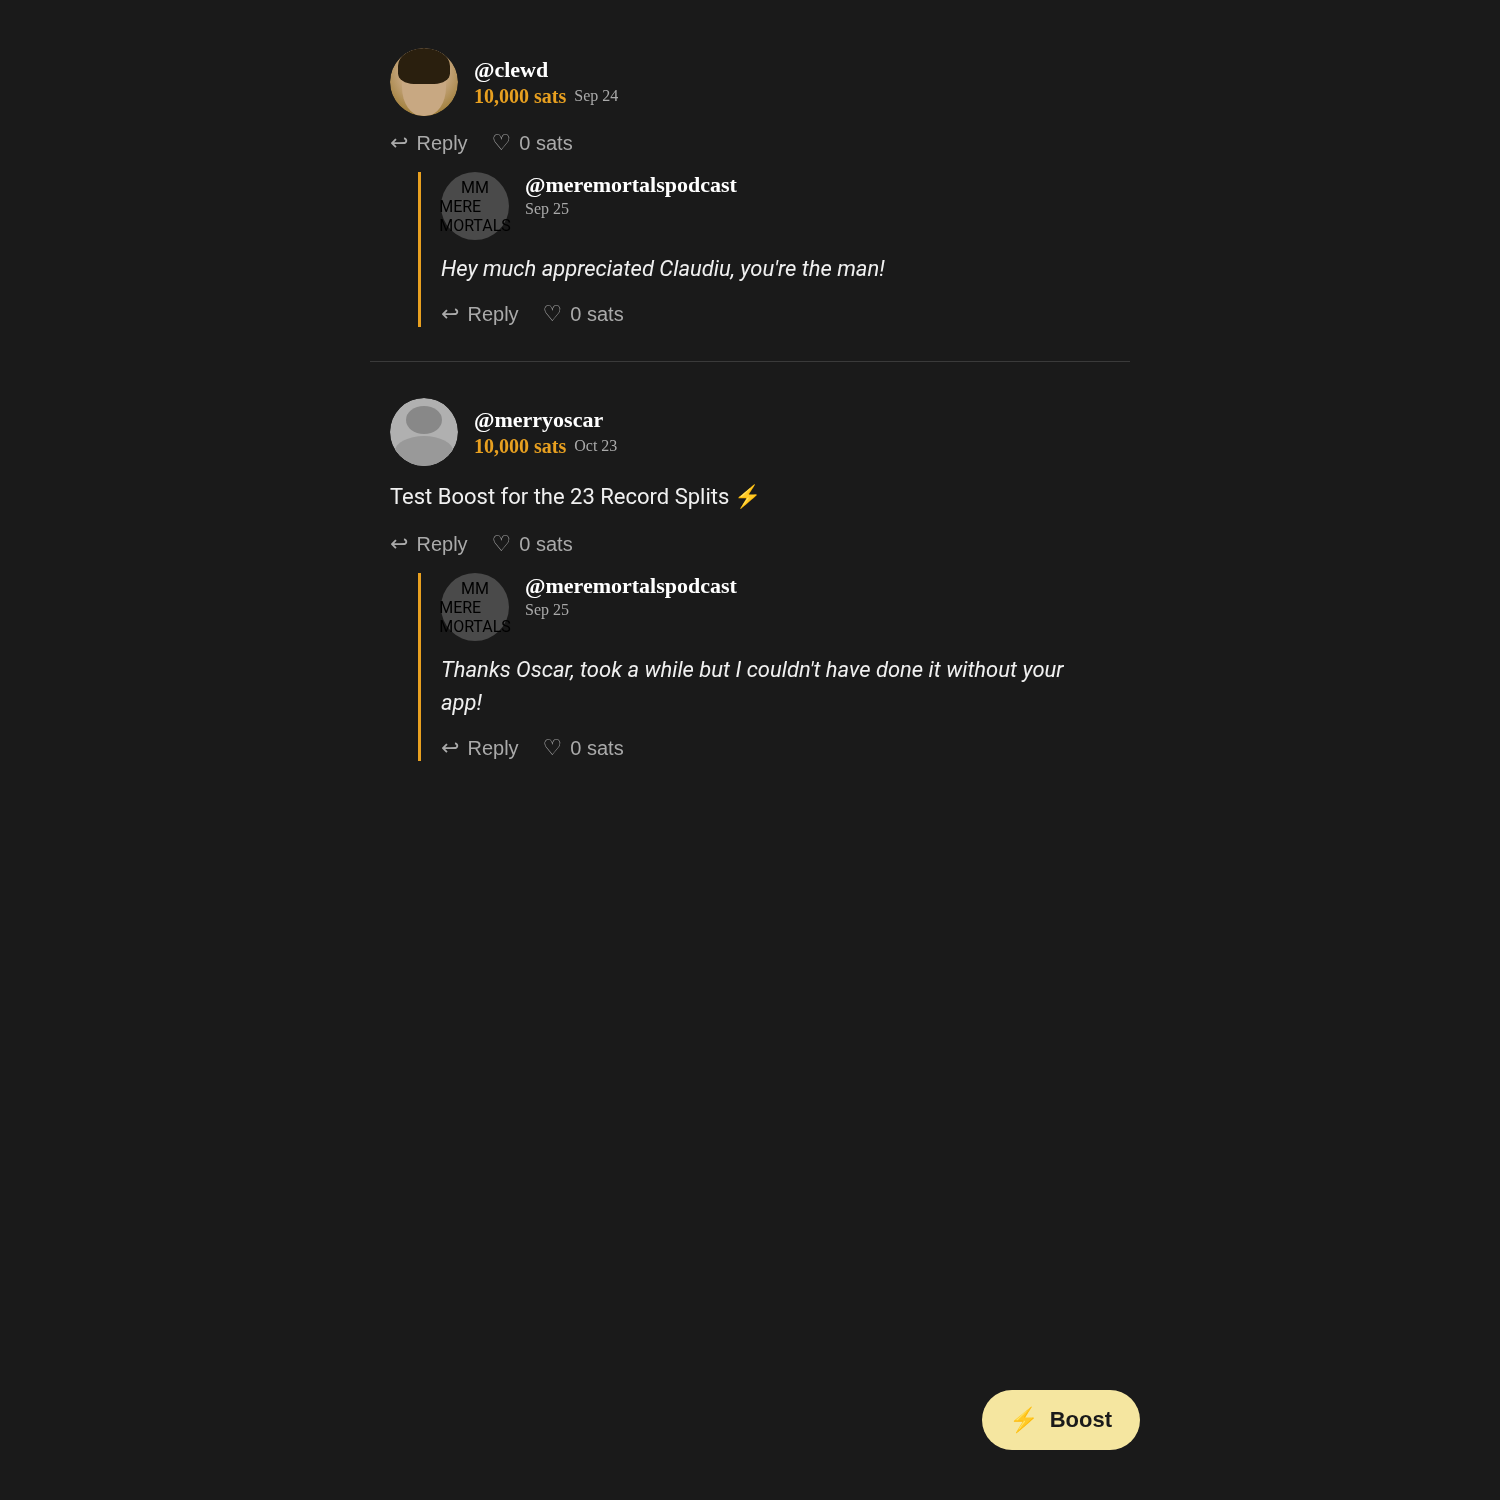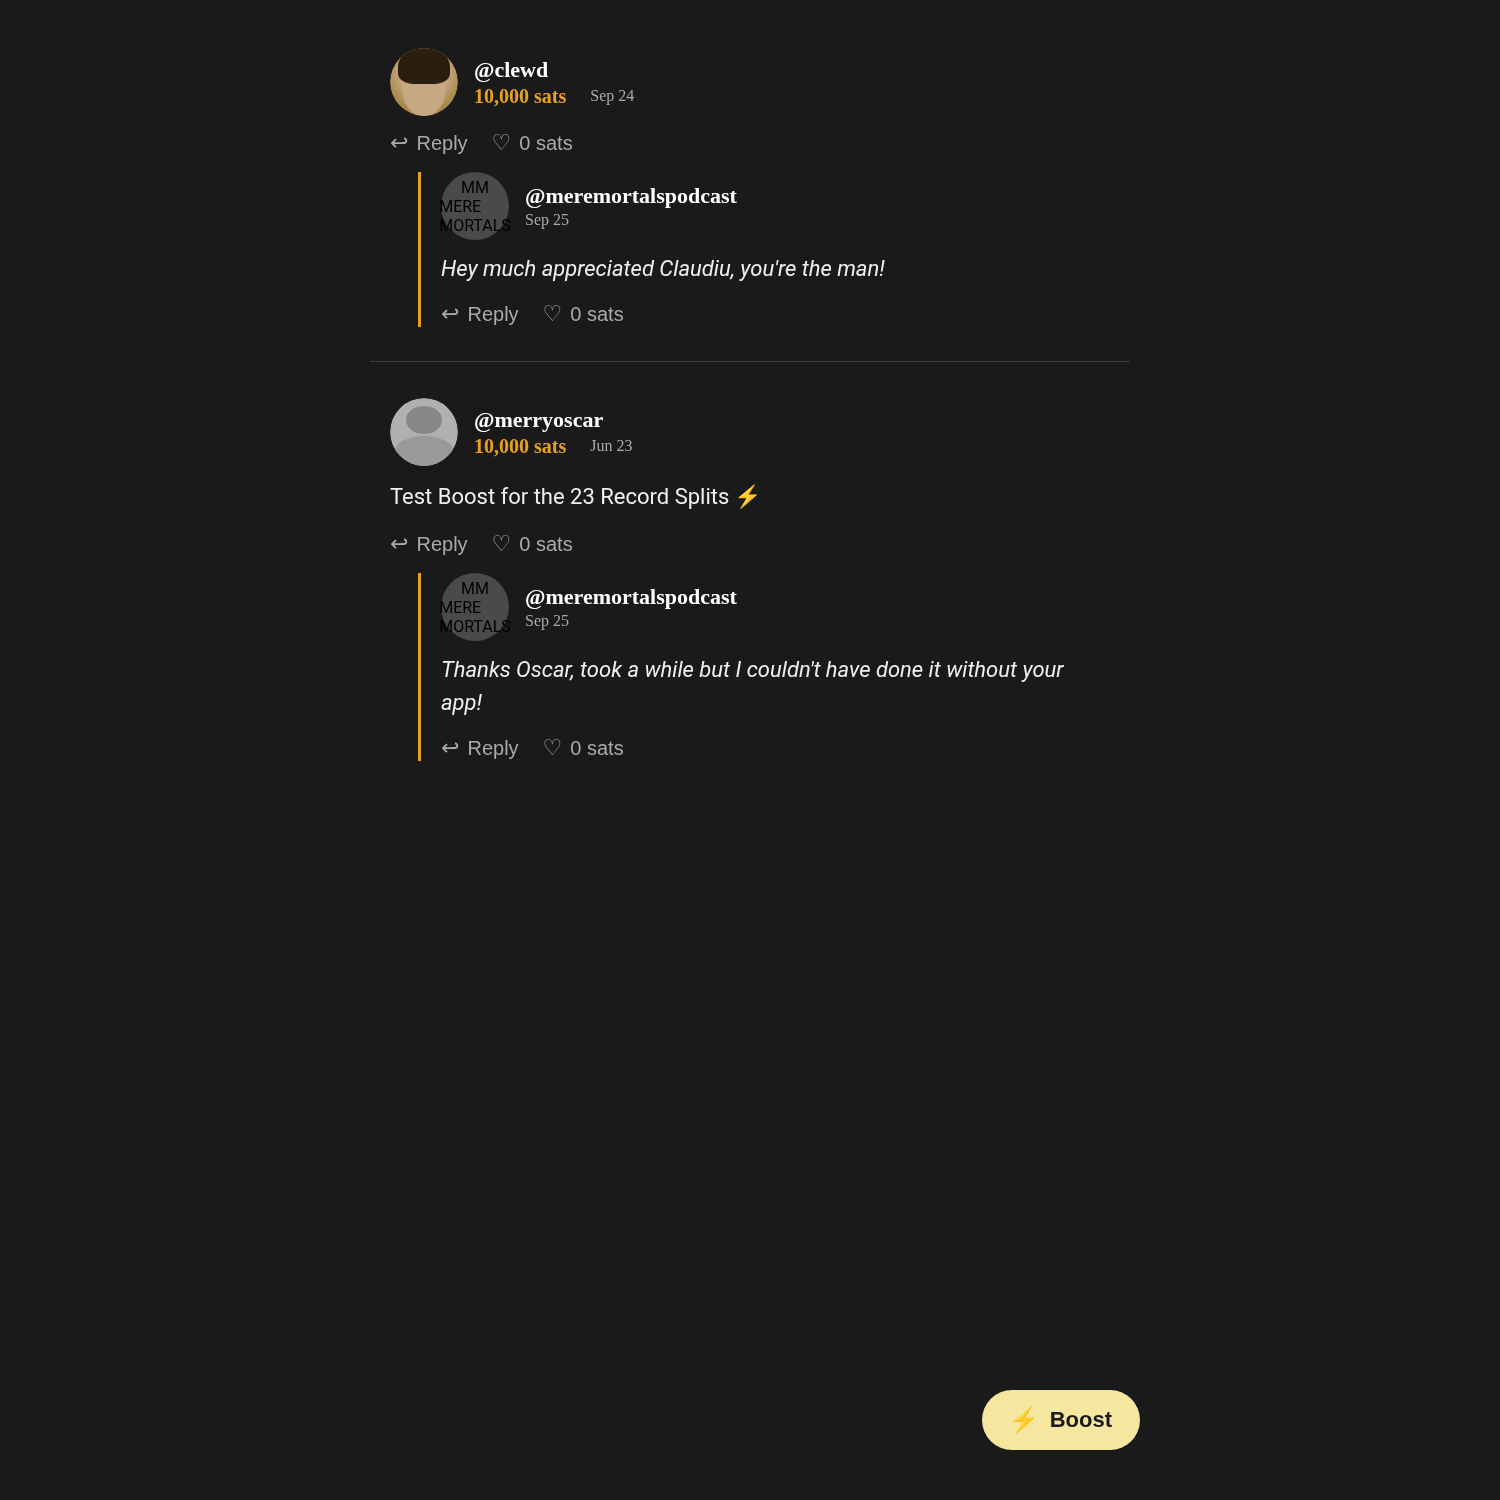--- a/index.html
+++ b/index.html
@@ -106,21 +106,21 @@
       font-family: Liberation Serif, serif;
     }
     .username {
       color: #ffffff;
       font-size: 22px;
       font-weight: 600;
     }
     .meta-line {
       display: flex;
       align-items: center;
-      gap: 24px;
+      gap: 8px;
       justify-content: flex-end;
     }
     .sats-amount {
       color: #e8a020;
       font-size: 20px;
       font-weight: 600;
     }
     .date {
       color: #aaaaaa;
       font-size: 16px;
@@ -167,21 +167,21 @@
     }
     .nested-reply {
       margin-left: 28px;
       padding-left: 20px;
       border-left: 3px solid #e8a020;
       margin-top: 10px;
       margin-bottom: 10px;
     }
     .nested-comment-header {
       display: flex;
-      align-items: center;
+      align-items: flex-start;
       gap: 16px;
       margin-bottom: 12px;
       margin-top: 14px;
     }
     .nested-avatar-mm {
       width: 68px;
       height: 68px;
       border-radius: 50%;
       background: #4a4a4a;
       display: flex;
@@ -275,21 +275,21 @@
 
   <div class="comment-block">
     <div class="comment-header">
       <div class="avatar">
         <div class="avatar-img avatar-oscar"></div>
       </div>
       <div class="header-info">
         <span class="username">@merryoscar</span>
         <div class="meta-line">
           <span class="sats-amount">10,000 sats</span>
-          <span class="date">Jun 23</span>
+          <span class="date">Oct 23</span>
         </div>
       </div>
     </div>
     <p class="comment-text">Test Boost for the 23 Record Splits ⚡</p>
     <div class="action-row">
       <button class="reply-btn">
         <span class="reply-icon">↩</span>
         <span>Reply</span>
       </button>
       <button class="like-btn">

